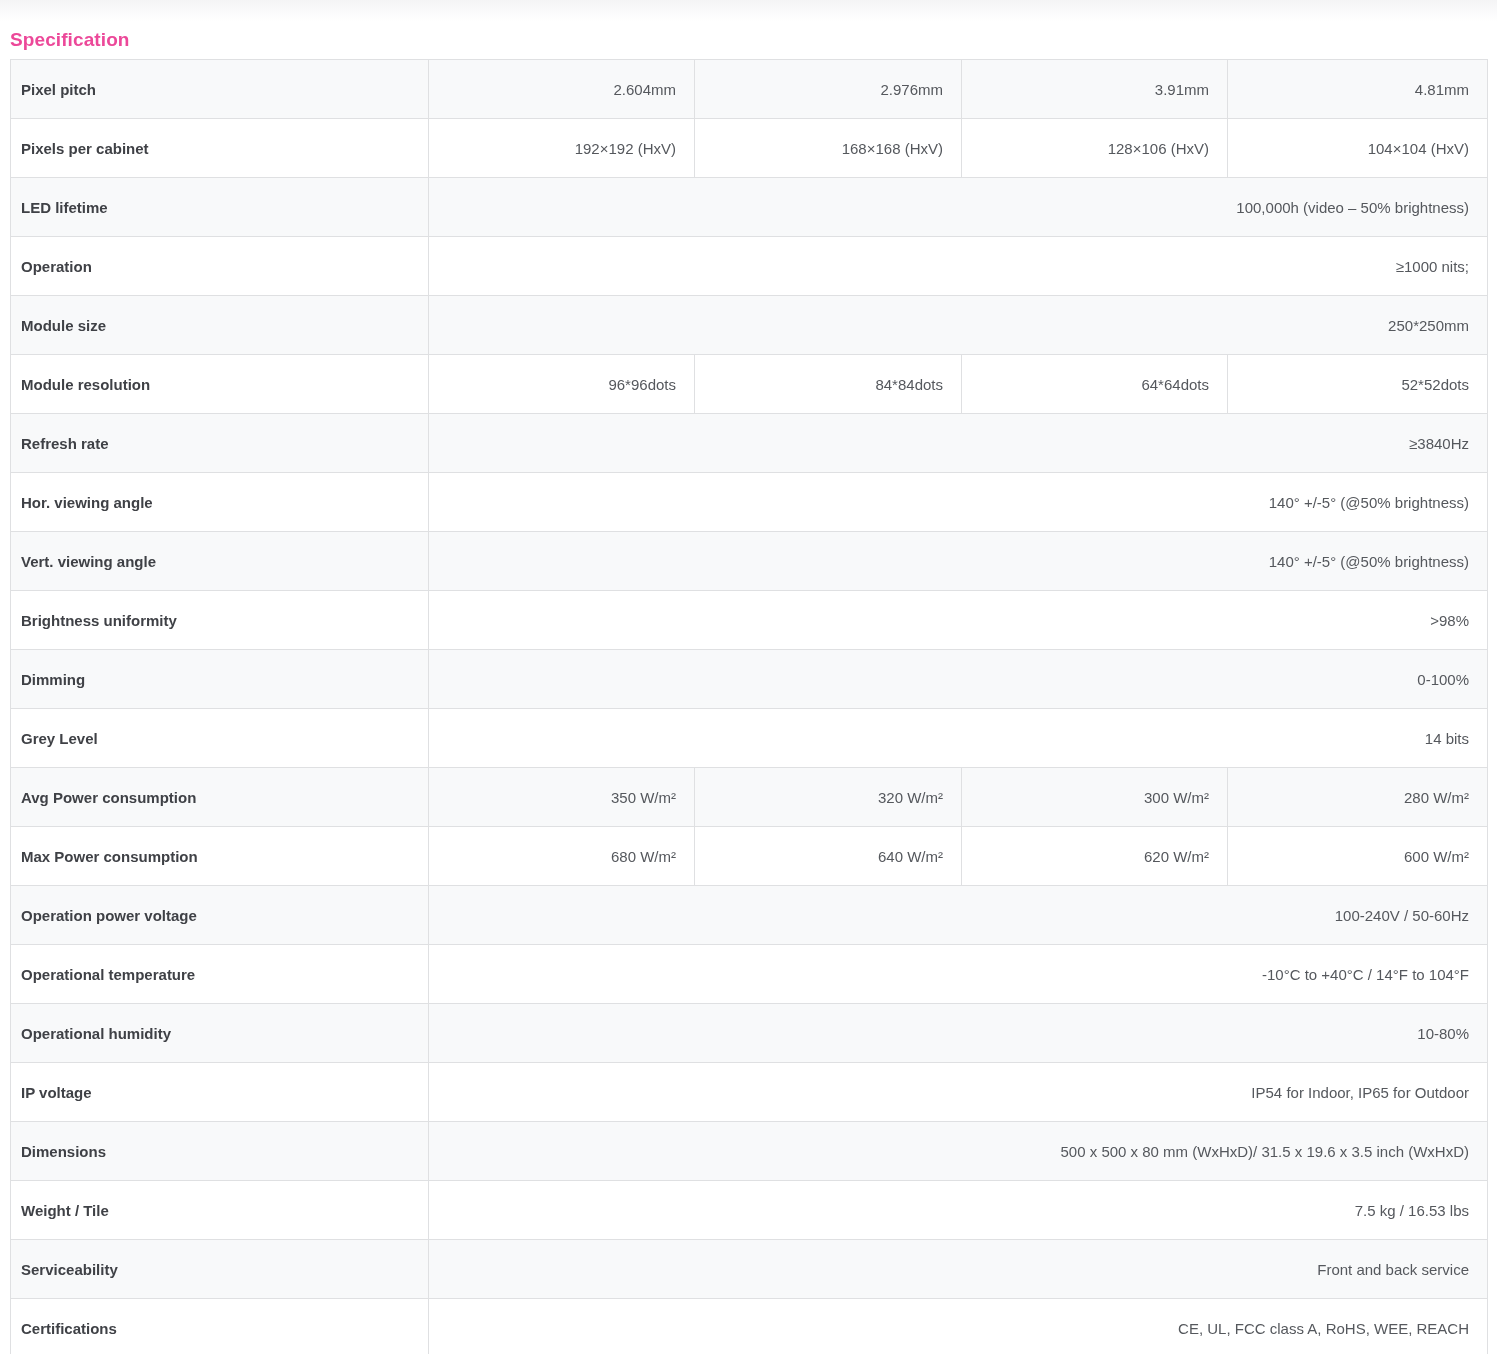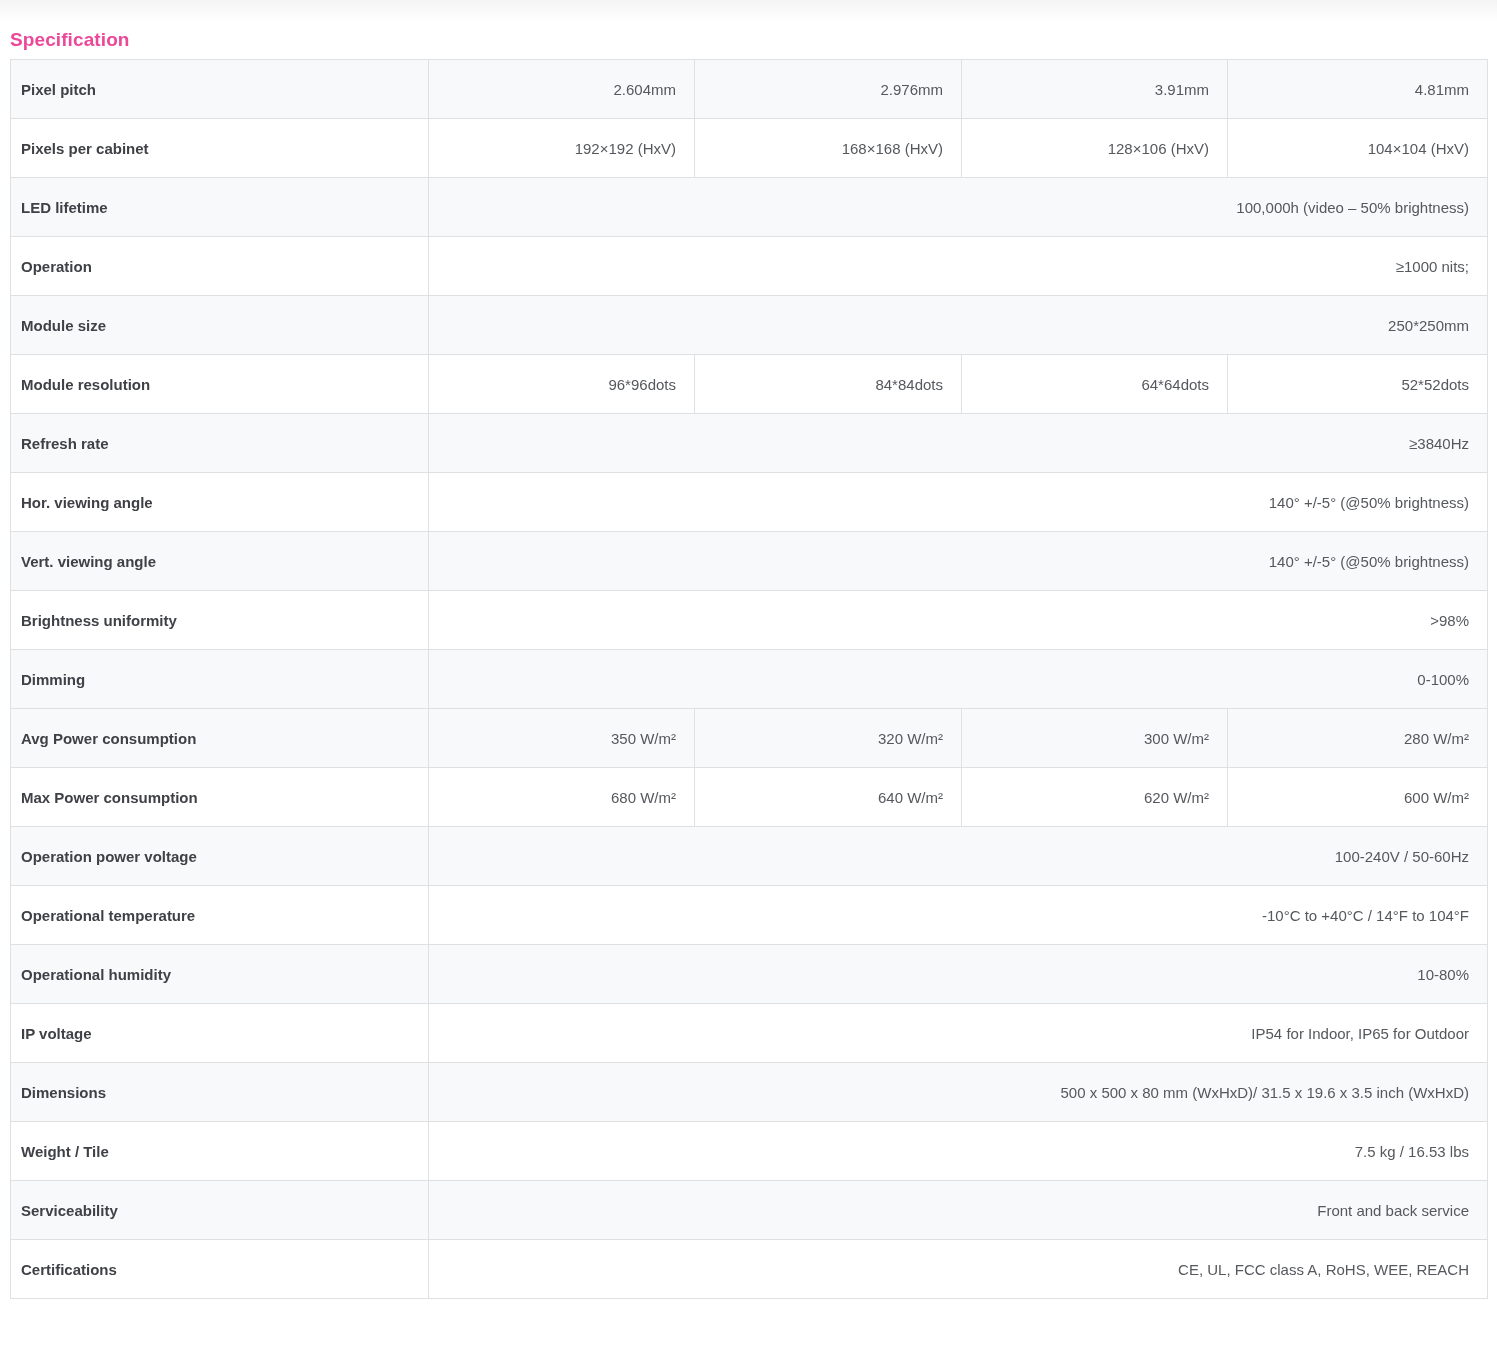--- a/index.html
+++ b/index.html
@@ -147,20 +147,24 @@
           <td class="value" colspan="4">140° +/-5° (@50% brightness)</td>
         </tr>
         <tr class="plain">
           <td class="label">Brightness uniformity</td>
           <td class="value" colspan="4">&gt;98%</td>
         </tr>
         <tr class="alt">
           <td class="label">Dimming</td>
           <td class="value" colspan="4">0-100%</td>
         </tr>
+        <tr class="plain">
+          <td class="label">Grey Level</td>
+          <td class="value" colspan="4">14 bits</td>
+        </tr>
         <tr class="alt">
           <td class="label">Avg Power consumption</td>
           <td class="value">350 W/m²</td>
           <td class="value">320 W/m²</td>
           <td class="value">300 W/m²</td>
           <td class="value">280 W/m²</td>
         </tr>
         <tr class="plain">
           <td class="label">Max Power consumption</td>
           <td class="value">680 W/m²</td>

